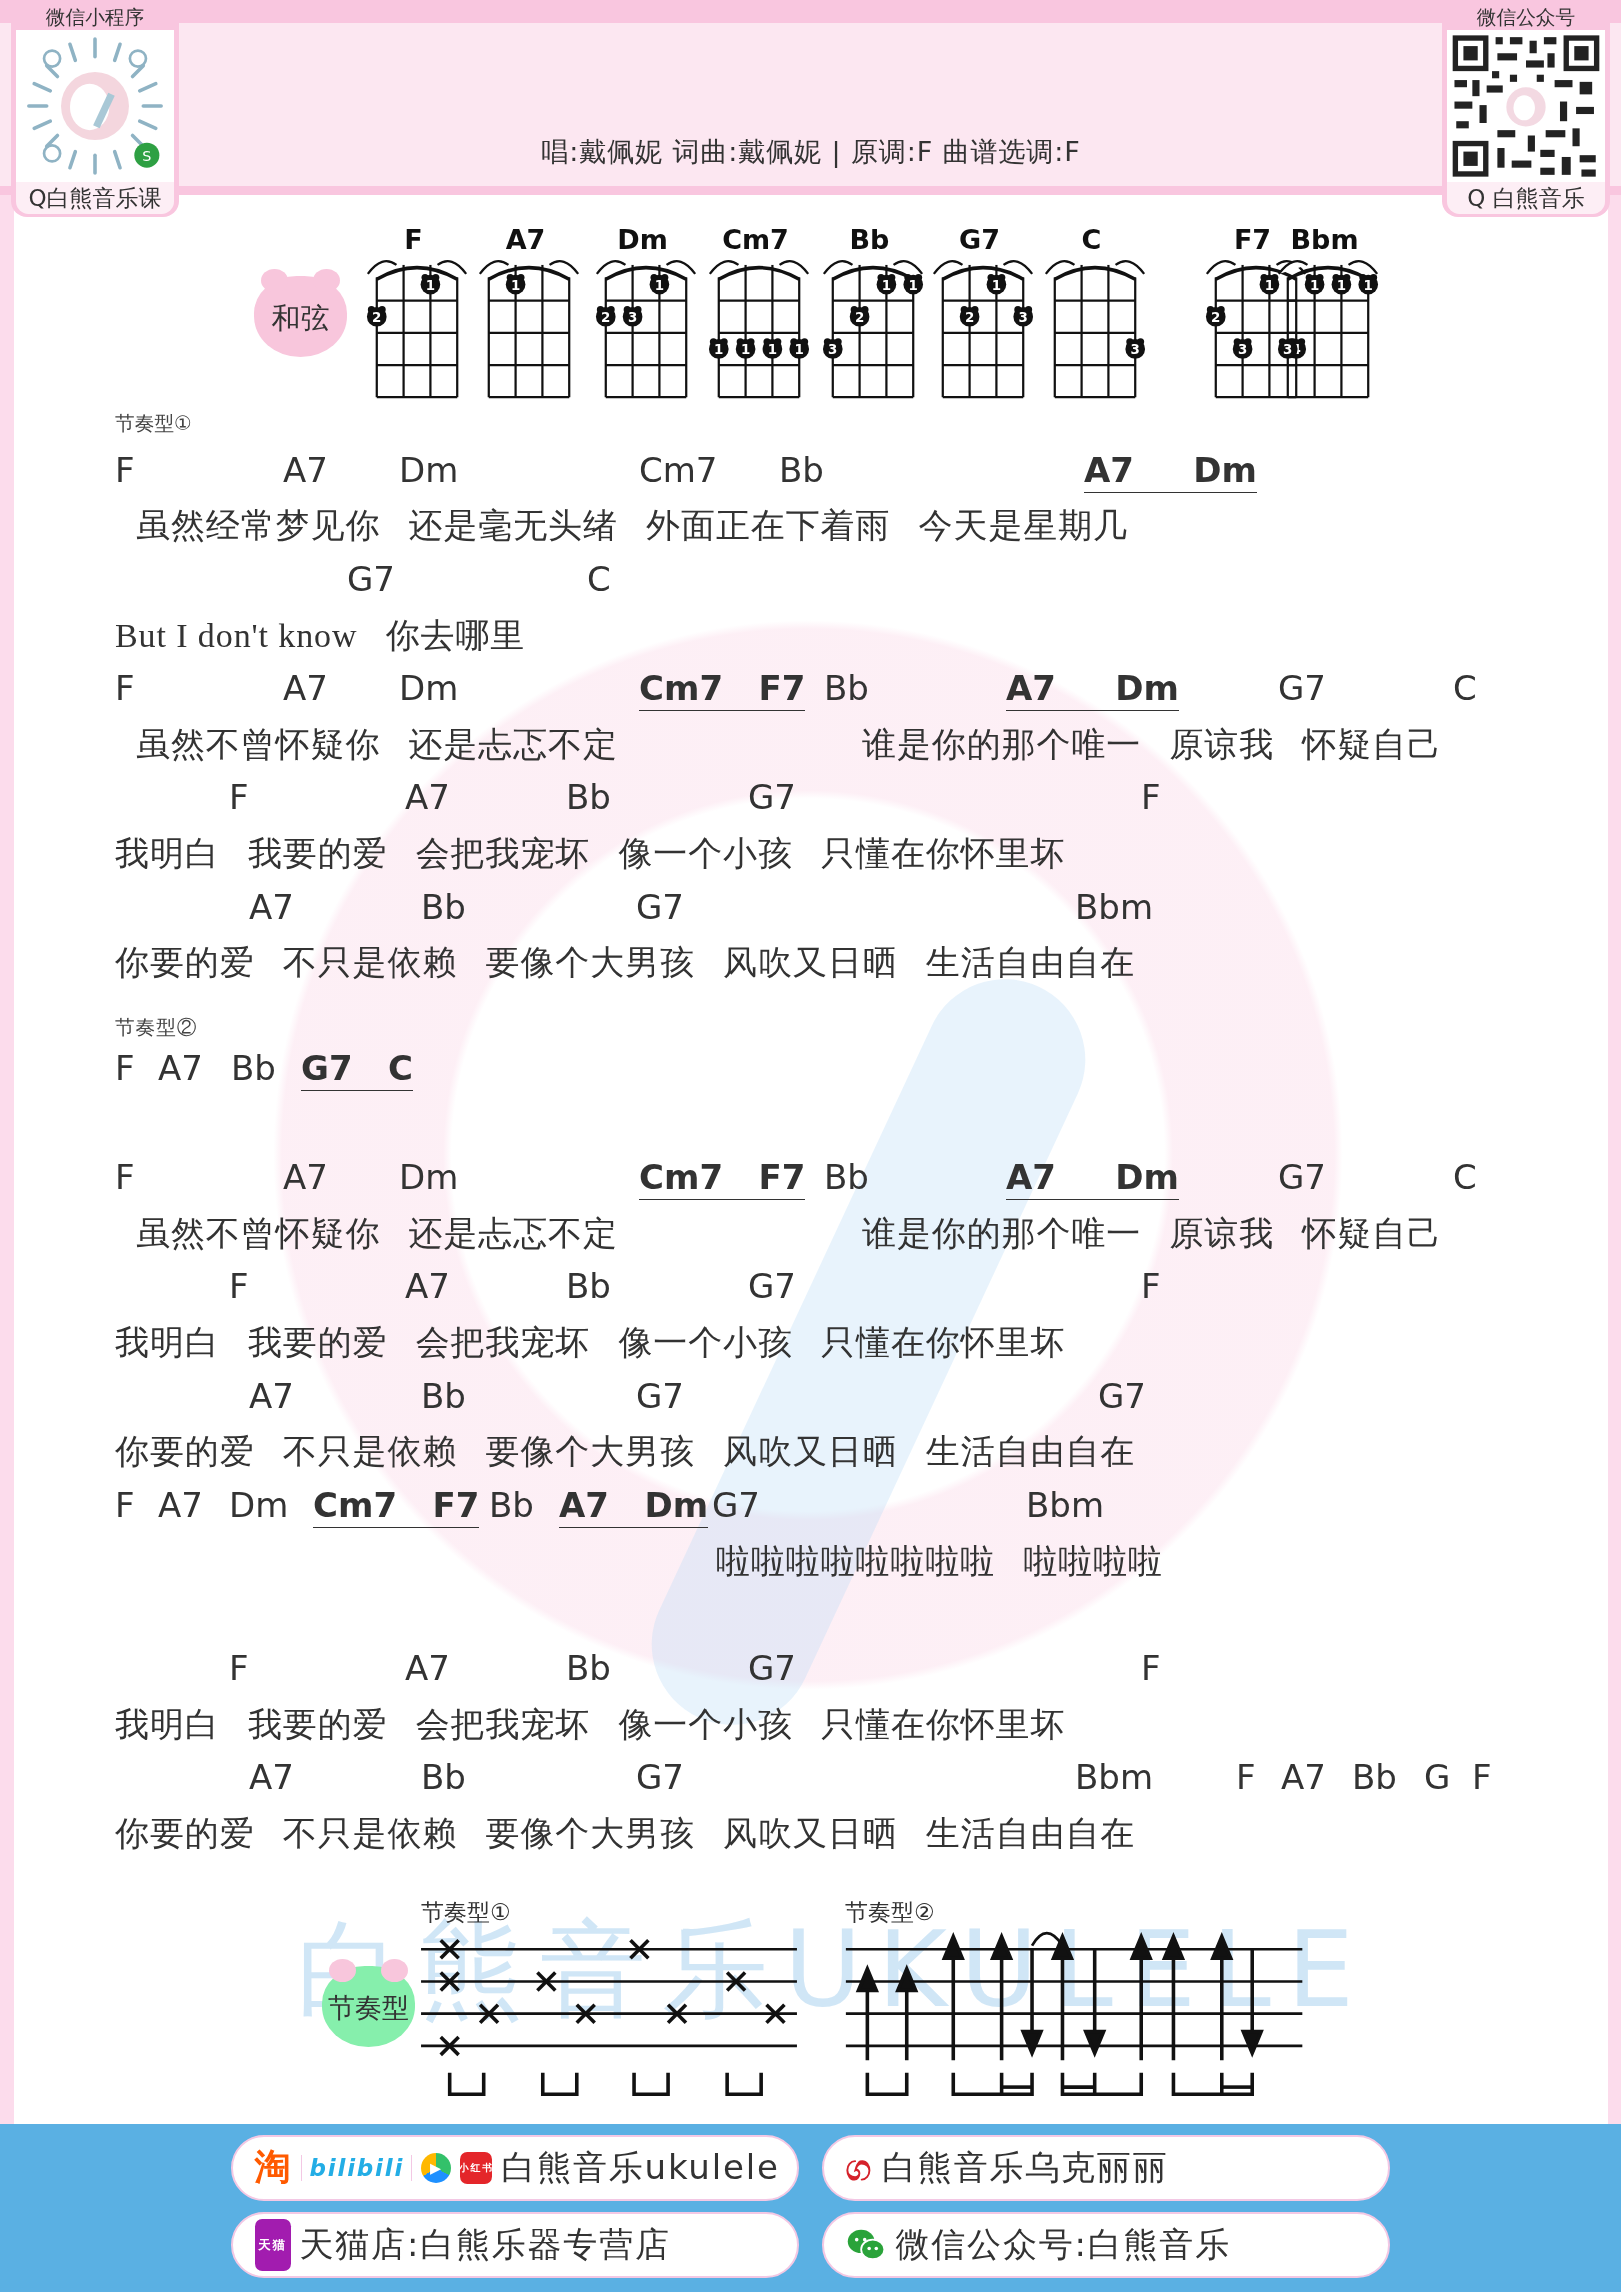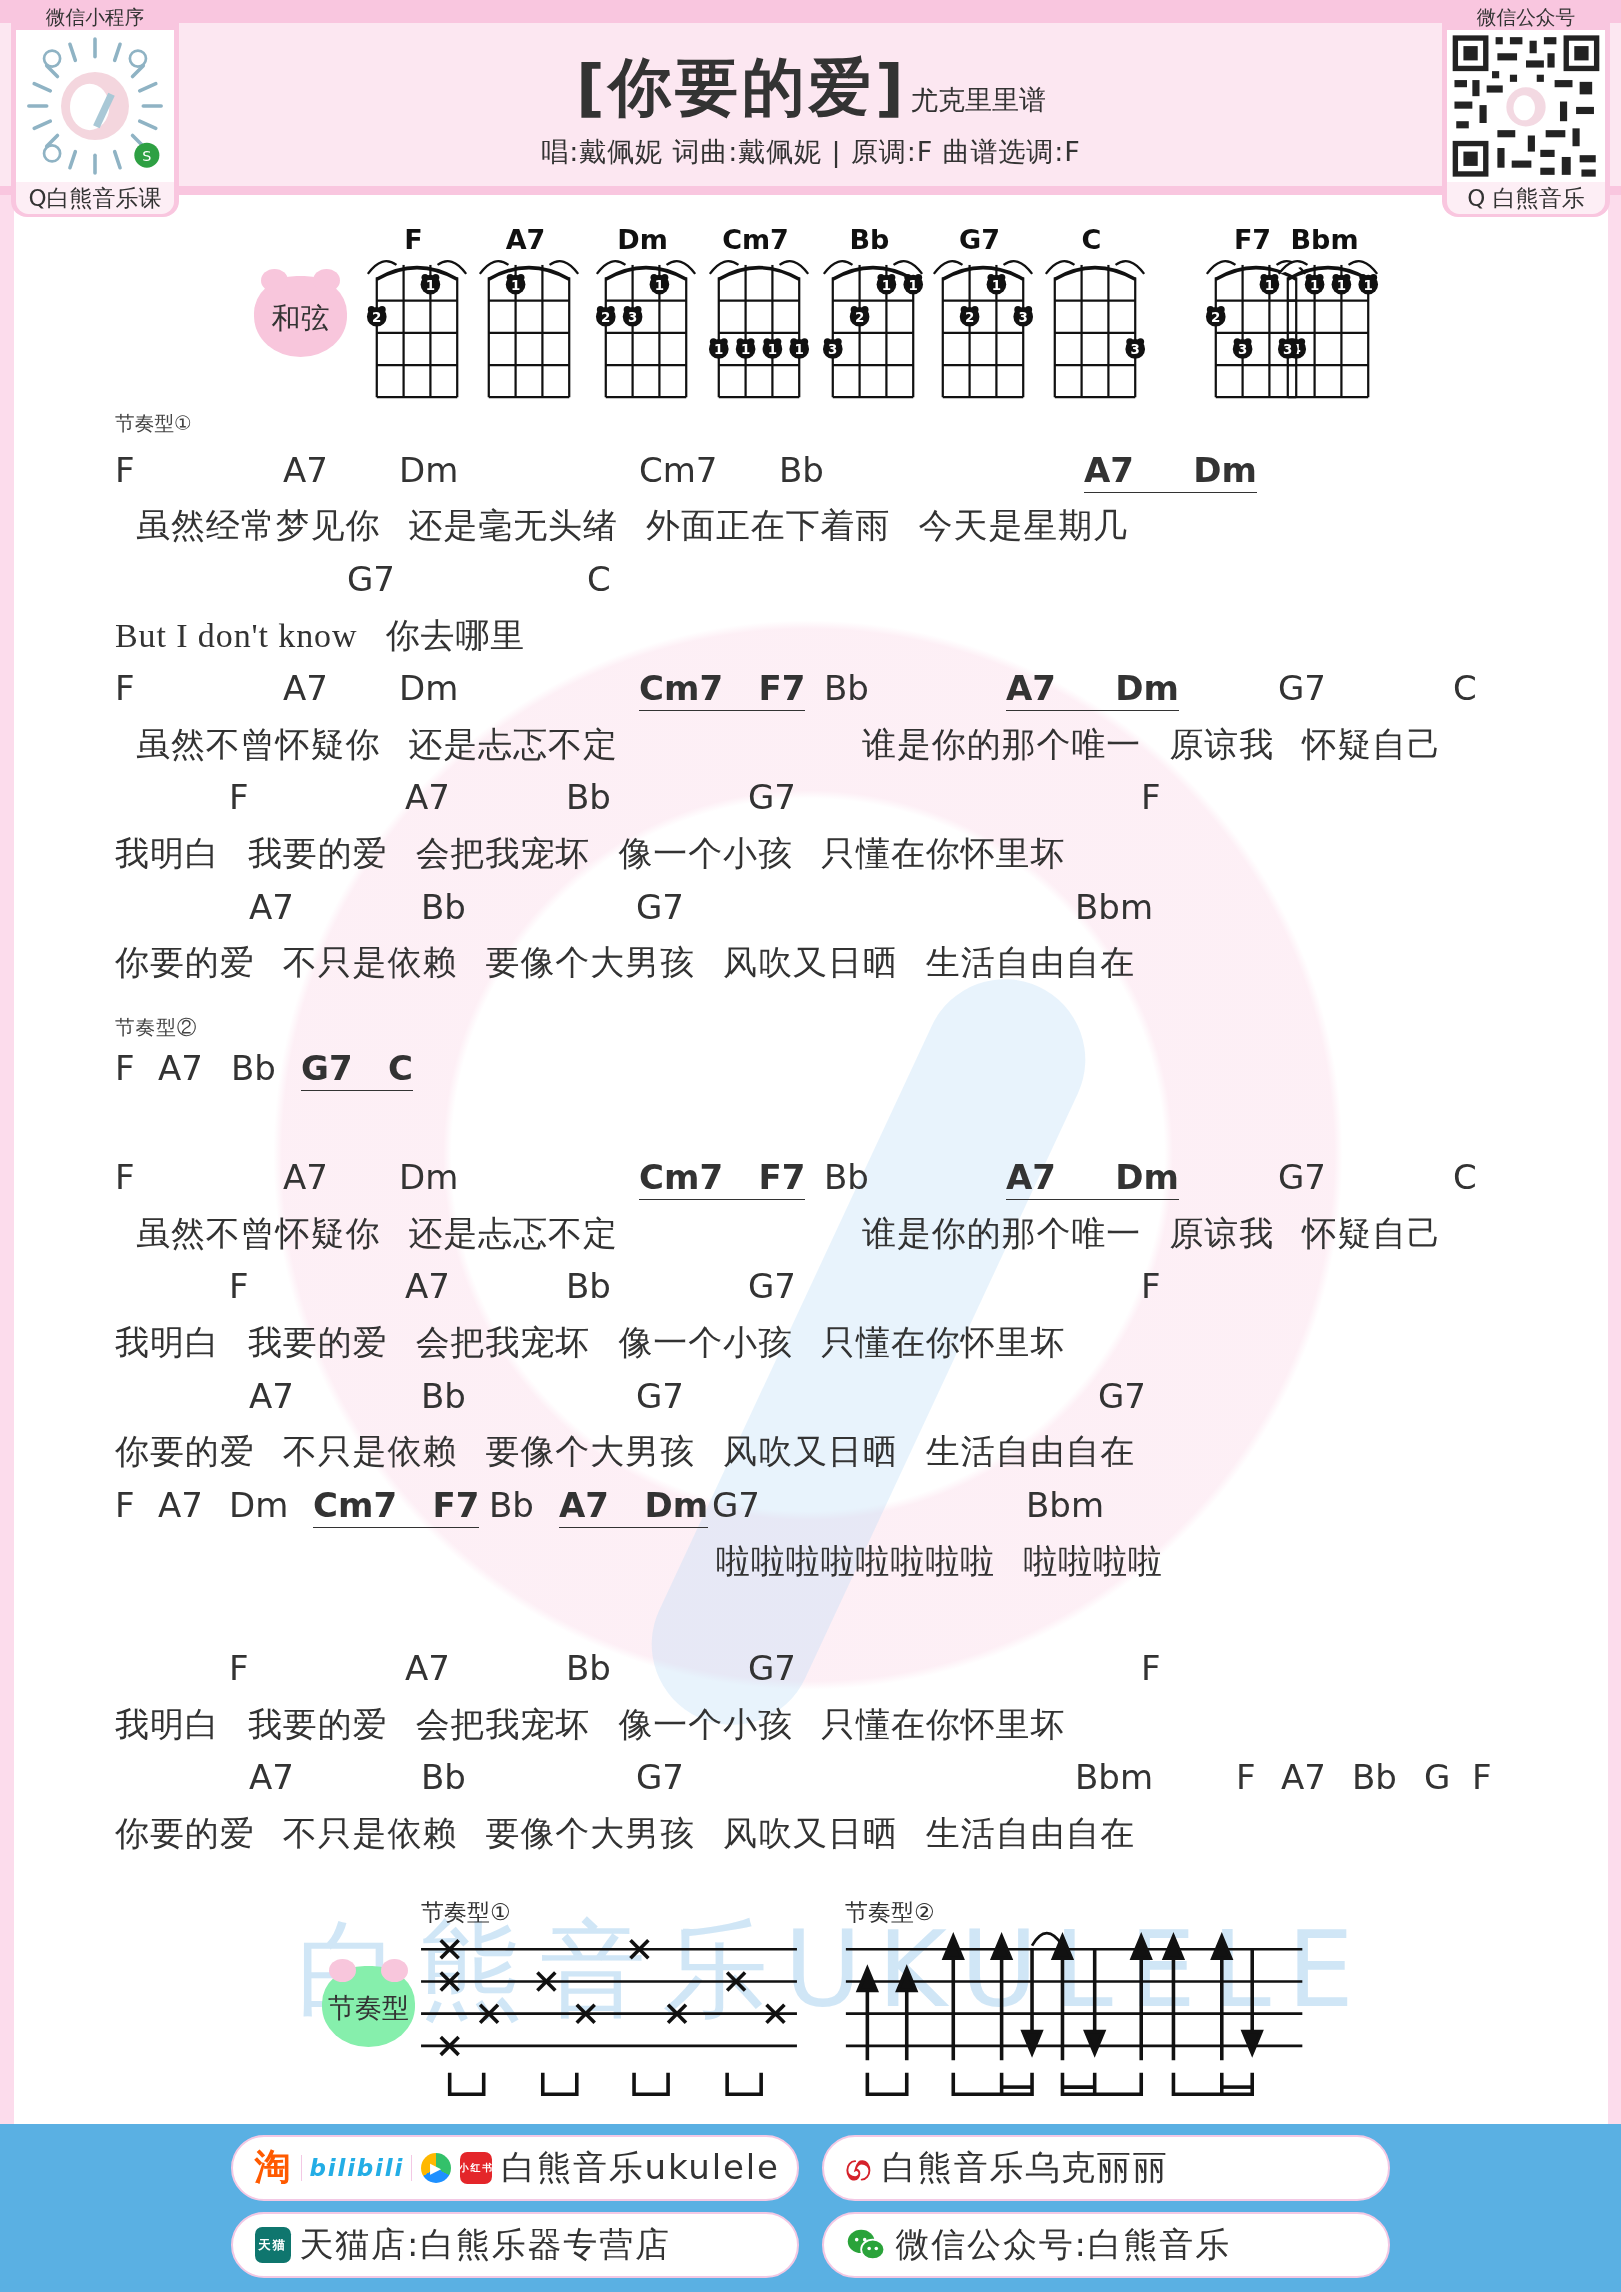--- a/index.html
+++ b/index.html
@@ -56,39 +56,36 @@
   .rhythm-svg { position: absolute; }
 
   
   .footer { position: absolute; left: 0; top: 2124px; width: 1622px; height: 168px; background: #5ab0e3; }
   .pill { position: absolute; height: 66px; background: #ffffff; border: 2.7px solid #f3c8e4; border-radius: 33px; display: flex; align-items: center; padding-left: 21.5px; font-size: 34px; color: #333; letter-spacing: 1.8px; white-space: nowrap; }
   .pill .ico { display: inline-flex; align-items: center; justify-content: center; margin-right: 9px; font-size: 19.7px; font-weight: bold; }
   .ico-tao { color: #ff5a00; font-size: 36px !important; }
   .ico-bili { color: #23ade5; font-size: 23px !important; font-style: italic; border-left: 1.8px solid #f3c8e4; border-right: 1.8px solid #f3c8e4; padding: 0 7.2px; }
   .ico-video { width: 30px; height: 30px; border-radius: 50%; background: conic-gradient(#33c16a 0 33%, #1e90ff 33% 66%, #ffb800 66% 100%); color: #fff; font-size: 14.3px !important; }
   .ico-xhs { width: 32px; height: 32px; border-radius: 7.2px; background: #e4262a; color: #fff; font-size: 9.9px !important; }
-  .ico-tmall { width: 36px; height: 36px; border-radius: 7.2px; background: #0f766e; color: #fff; font-size: 12.5px !important; }
+  .ico-tmall { width: 36px; height: 52px; border-radius: 7.2px; background: #a21caf; color: #fff; font-size: 12.5px !important; }
   .ico-weibo { color: #d5222b; font-size: 36px !important; }
   .ico-wechat { color: #2aa33a; font-size: 36px !important; }
 </style>
 </head>
 <body>
 
 <div class="wm-circle"></div>
 <div class="wm-uke"></div>
 
 <div class="side-border left"></div>
 <div class="side-border right"></div>
 
 <div class="header">
   <div class="top-strip"></div>
   <div class="bottom-strip"></div>
-  <div class="title-wrap">
-    <span class="title">[你要的爱]</span><span class="title-suffix">尤克里里谱</span>
-  </div>
   <div class="subtitle">唱:戴佩妮 词曲:戴佩妮 | 原调:F 曲谱选调:F</div>
 </div>
 
 <div class="qr-box left">
   <div class="qr-label-top">微信小程序</div>
   <div class="qr-img">
     <svg width="158" height="152" viewBox="0 0 176 170">
       <g stroke="#8fb3c4" stroke-width="4" stroke-linecap="round">
         <line x1="88" y1="10" x2="88" y2="30"></line>
           <line x1="60" y1="16" x2="66" y2="34"></line>

